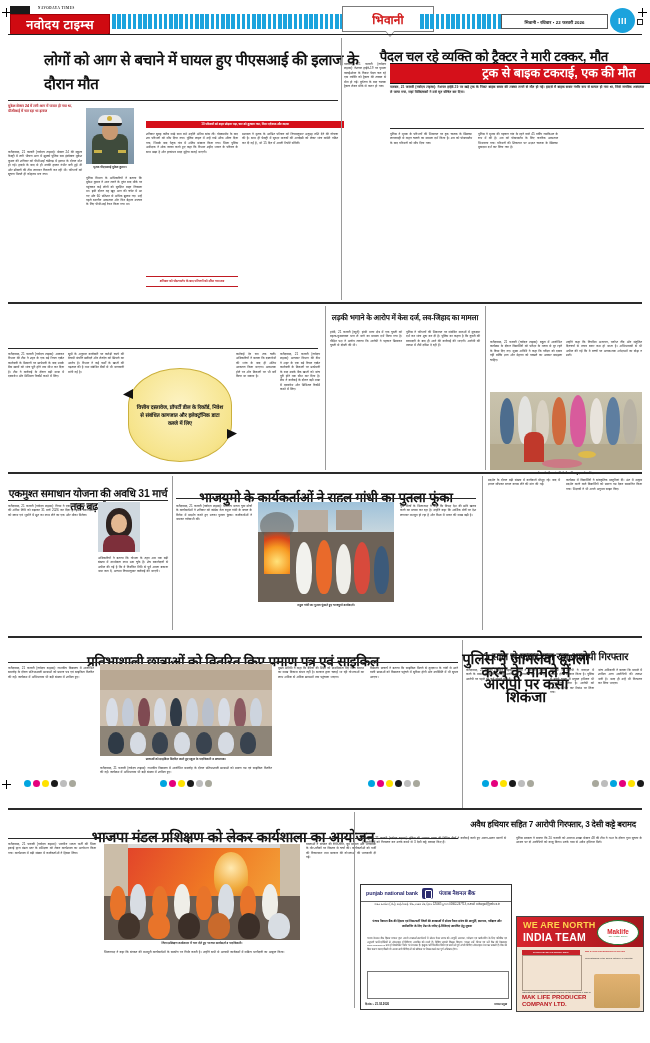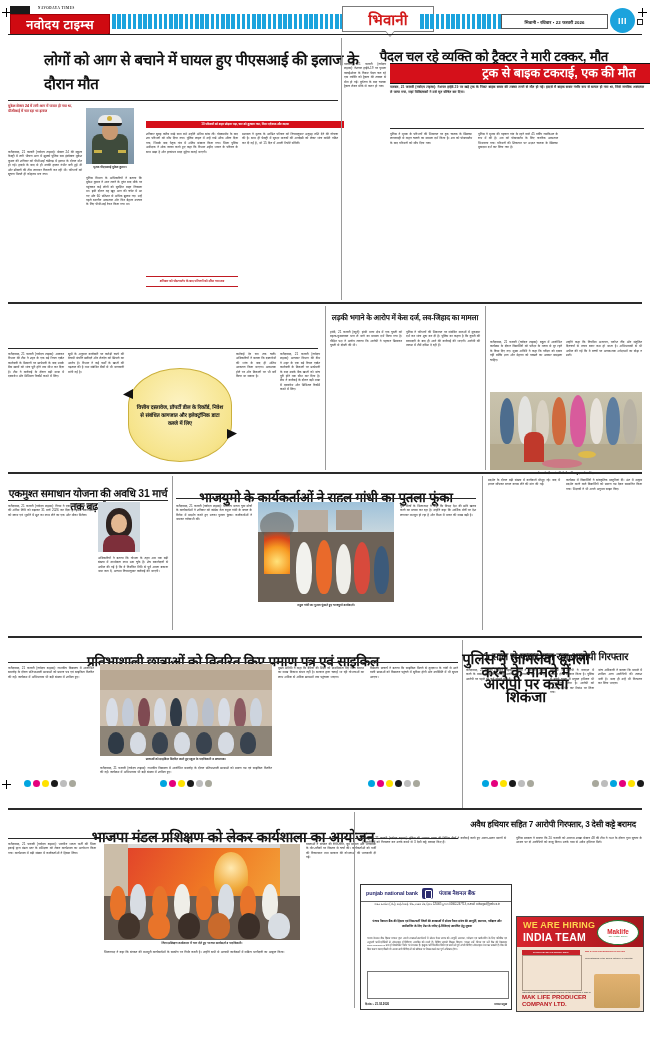--- a/index.html
+++ b/index.html
@@ -36,21 +36,21 @@
      font-family:"Liberation Sans",sans-serif;transform:scaleX(1.02);}
   .logo-rule{position:absolute;left:0;top:26.5px;width:98px;height:1.4px;background:#cf0a11;}
 
   .bars{position:absolute;top:14px;height:15px;display:flex;gap:1.6px;overflow:hidden;}
   .bars i{display:block;width:3.6px;height:15px;background:#1ba3dd;}
   .bars.left{left:112px;width:238px;}
   .bars.right{left:420px;width:140px;}
 
   .edition{position:absolute;left:342px;top:6px;width:90px;height:24px;
     background:#fff;border:1px solid #7b7b7b;display:flex;align-items:center;justify-content:center;}
-  .edition span{color:#d21b1b;font-size:15px;font-weight:bold;letter-spacing:.2px;}
+  .edition span{color:#d21b1b;font-size:12px;font-weight:bold;letter-spacing:.2px;}
   .edition:after{content:"";position:absolute;left:42px;top:23px;width:0;height:0;
     border-left:5px solid transparent;border-right:5px solid transparent;border-top:6px solid #fff;
     filter:drop-shadow(0 1px 0 #7b7b7b);}
 
   .datebox{position:absolute;left:501px;top:14px;width:105px;height:13px;background:#fff;
     border:1px solid #555;display:flex;align-items:center;justify-content:center;}
   .datebox span{font-size:4.4px;font-weight:bold;color:#111;letter-spacing:.1px;}
 
   .roundel{position:absolute;left:610px;top:8px;width:25px;height:25px;border-radius:50%;
     background:#1ba3dd;display:flex;align-items:center;justify-content:center;}
@@ -527,21 +527,21 @@
 दूरभाष 01662-247713, e-mail: cohargad@pnb.co.in</div>
     <div class="pnb-title">पंजाब नैशनल बैंक की हिसार एवं निकटवर्ती जिलों की शाखाओं में सोलर पैनल संयंत्र की आपूर्ति, स्थापना, परीक्षण और कमीशनिंग के लिए टेंडर के जरिए ई-निविदाएं आमंत्रित हेतु सूचना</div>
     <div class="pnb-body">पंजाब नैशनल बैंक हिसार मण्डल द्वारा अपनी शाखाओं/कार्यालयों में सोलर पैनल संयंत्र की आपूर्ति, स्थापना, परीक्षण एवं कमीशनिंग के लिए प्रतिष्ठित एवं अनुभवी फर्मों/एजेंसियों से ऑनलाइन ई-निविदाएं आमंत्रित की जाती हैं। निविदा संबंधी विस्तृत विवरण, पात्रता शर्तें, नियम एवं शर्तें बैंक की वेबसाइट www.pnbindia.in तथा ई-प्रोक्योरमेंट पोर्टल पर उपलब्ध हैं। इच्छुक फर्में निर्धारित तिथि एवं समय से पूर्व अपनी निविदा ऑनलाइन जमा कर सकती हैं। बैंक को बिना कारण बताए किसी भी अथवा सभी निविदाओं को स्वीकार या निरस्त करने का पूर्ण अधिकार होगा।</div>
     <div class="pnb-tbl"></div>
     <div class="pnb-date">दिनांक :- 21.02.2026</div>
     <div class="pnb-sign">मण्डल प्रमुख</div>
   </div>
 
   <div class="ad ad-mak">
     <div class="mak-band"></div>
-    <div class="mak-h1">WE ARE HIRING</div>
+    <div class="mak-h1">WE ARE NORTH</div>
     <div class="mak-h2">INDIA TEAM</div>
     <div class="mak-logo">
       <b>Maklife</b>
       <i>The Healthy Choice</i>
     </div>
     <div class="mak-tblhd">SALES TEAM FOR NORTH INDIA</div>
     <div class="mak-tbl"></div>
     <div class="mak-rhd">MIN SALES EXPERIENCE IN SPICES</div>
     <div class="mak-rtxt">Understanding of the spices category is essential</div>
     <div class="mak-mail">Interested candidates may submit resume on the following e-mail id :-</div>

